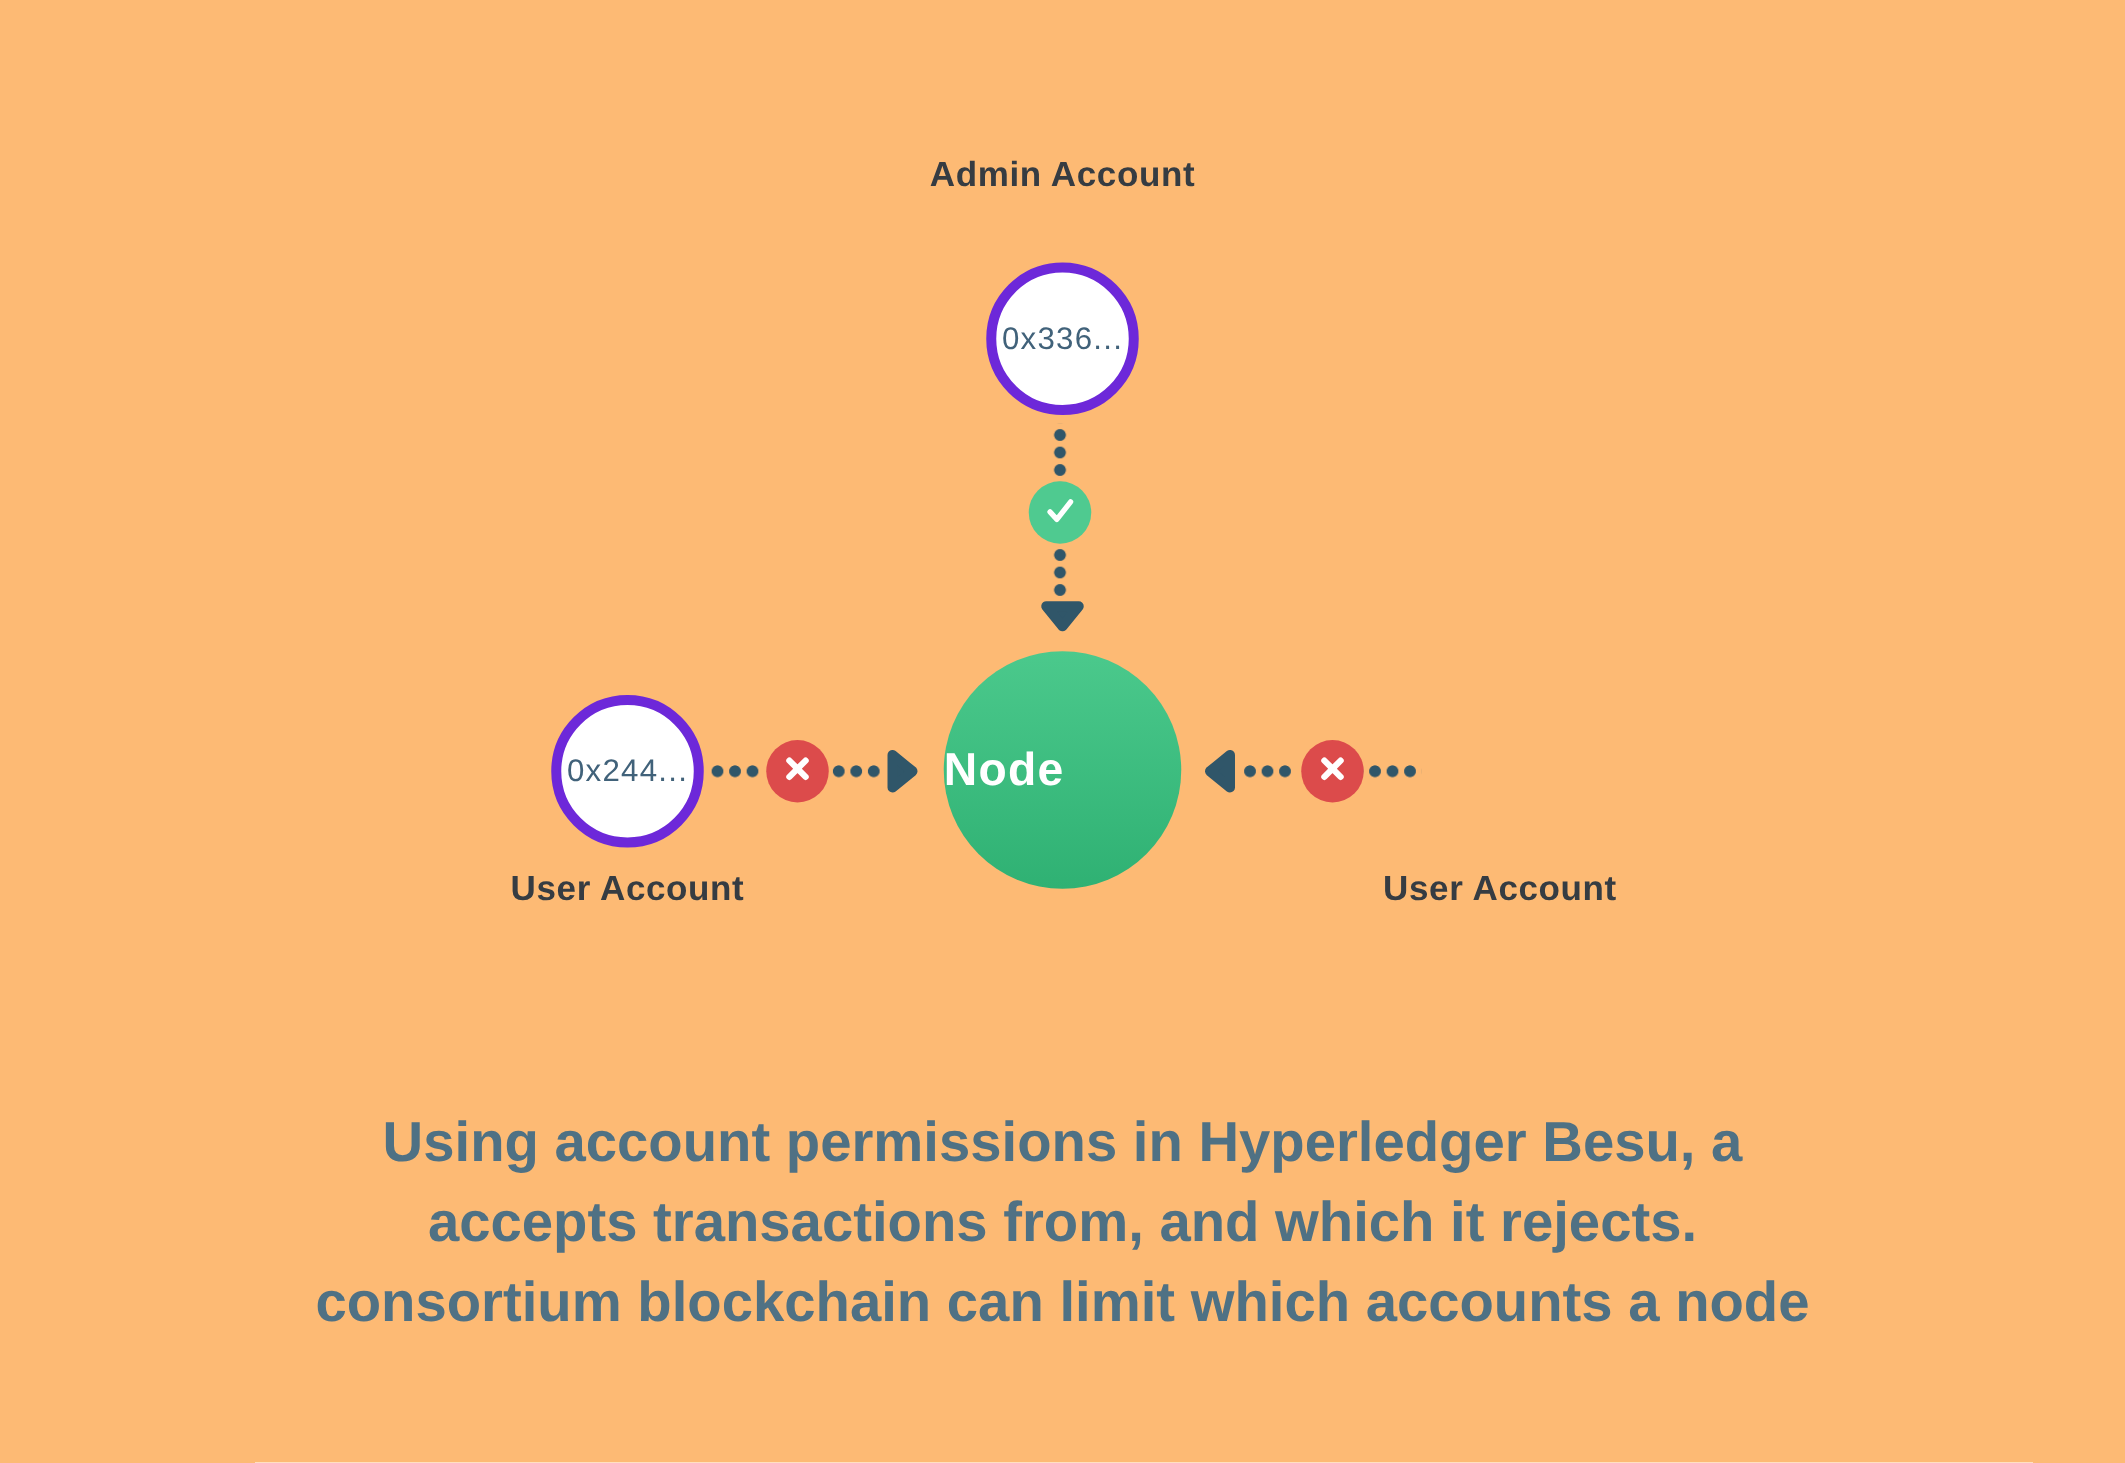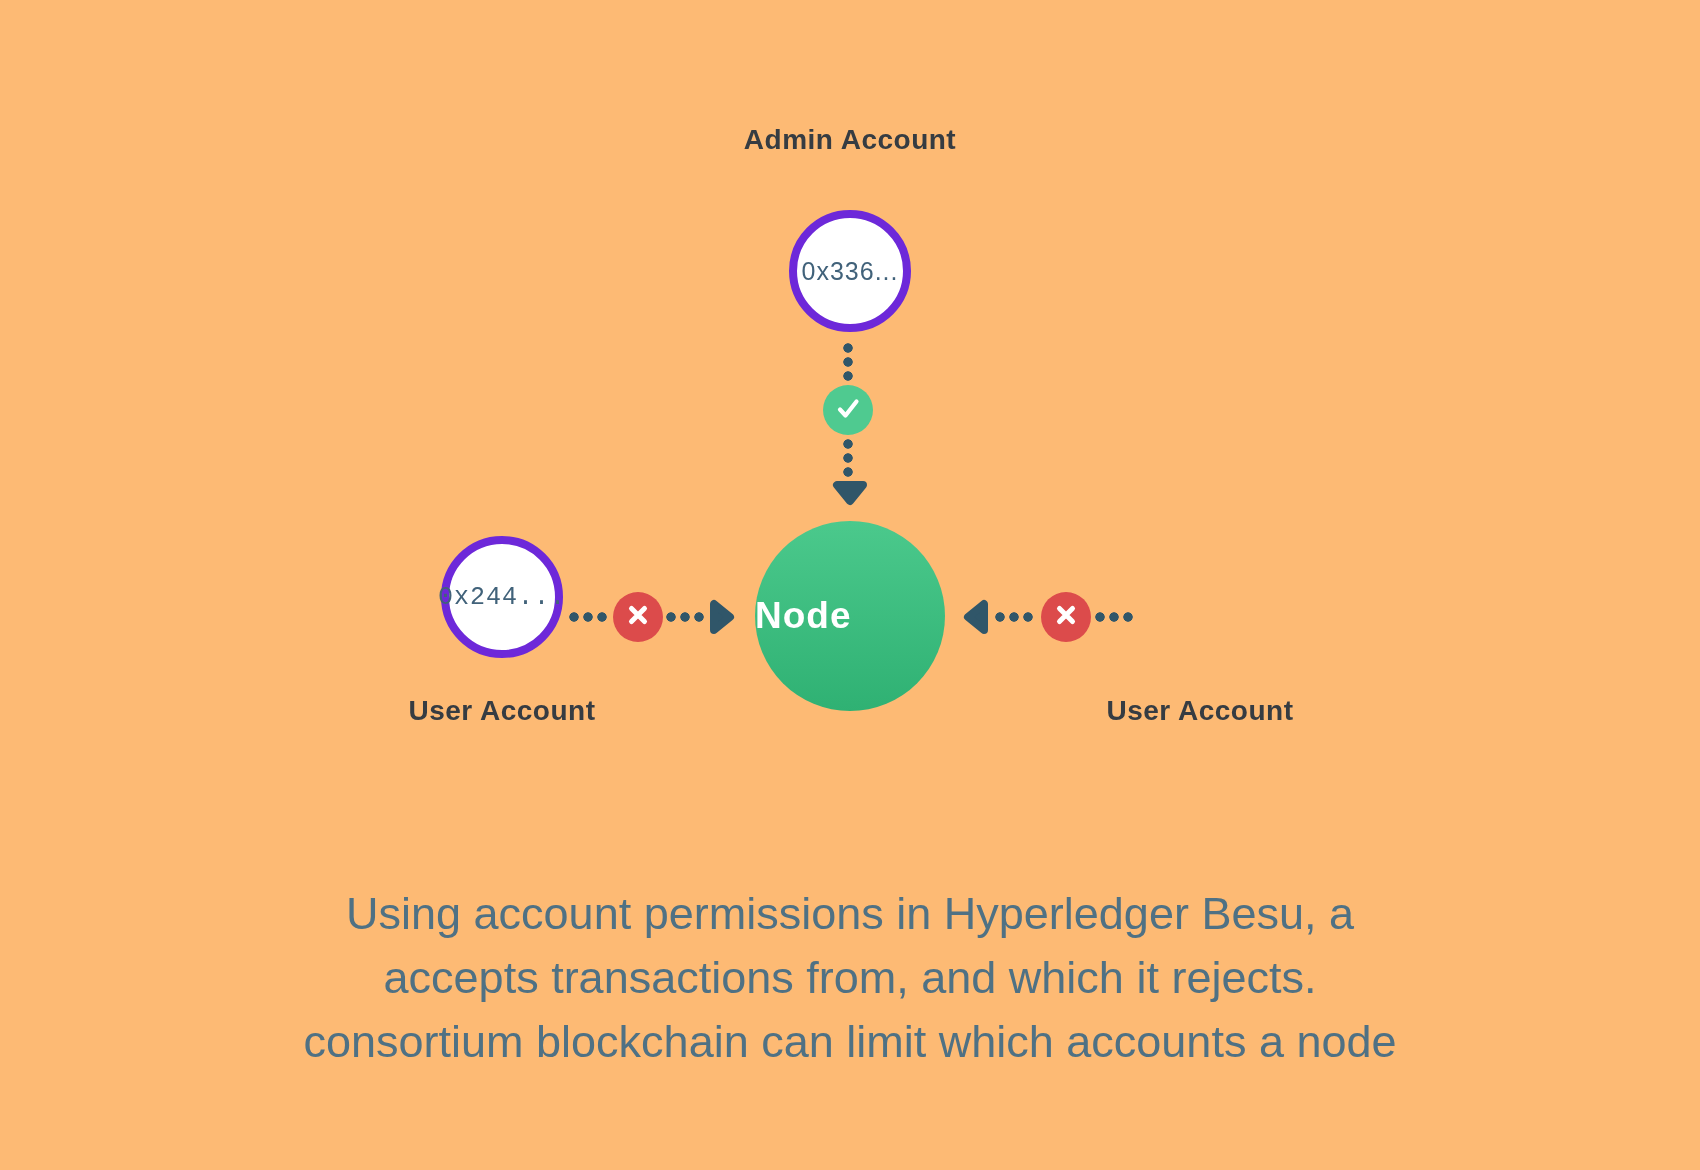--- a/index.html
+++ b/index.html
@@ -77,21 +77,21 @@
   }
   .badge-accept{background:#4fca90;}
   .badge-reject{background:#dc4b4b;}
 
   
   .caption{
     width:1360px;
     text-align:center;
     font-size:45px;
     line-height:64px;
-    font-weight:400;
+    font-weight:700;
     color:#4f7184;
   }
 </style>
 </head>
 <body>
 
 <div class="canvas">
 
   <div class="abs acct-label" style="left:700px;top:123px;">Admin Account</div>
 
@@ -114,21 +114,21 @@
   <span class="abs" style="left:829px;top:479px;">
     <svg width="42" height="28" viewBox="0 0 42 28">
       <path d="M8 6 L34 6 L21 22 Z" fill="#305669" stroke="#305669" stroke-width="8" stroke-linejoin="round"></path>
     </svg>
   </span>
 
   <div class="abs node-circle" style="left:755px;top:521px;">
     <span class="node-label">Node</span>
   </div>
 
-  <div class="abs acct-circle" style="left:441px;top:536px;font-family:Liberation Mono, monospace;">
+  <div class="abs acct-circle" style="left:441px;top:556px;">
     <span class="acct-address">0x244...</span>
   </div>
 
   <div class="abs dots-h" style="left:565px;top:612px;width:46px;"></div>
 
   <div class="abs badge badge-reject" style="left:613px;top:592px;">
     <span>
       <svg width="26" height="26" viewBox="0 0 26 26">
         <path d="M6.5 6.5 L19.5 19.5 M19.5 6.5 L6.5 19.5" fill="none" stroke="#ffffff" stroke-width="5" stroke-linecap="round"></path>
       </svg>

